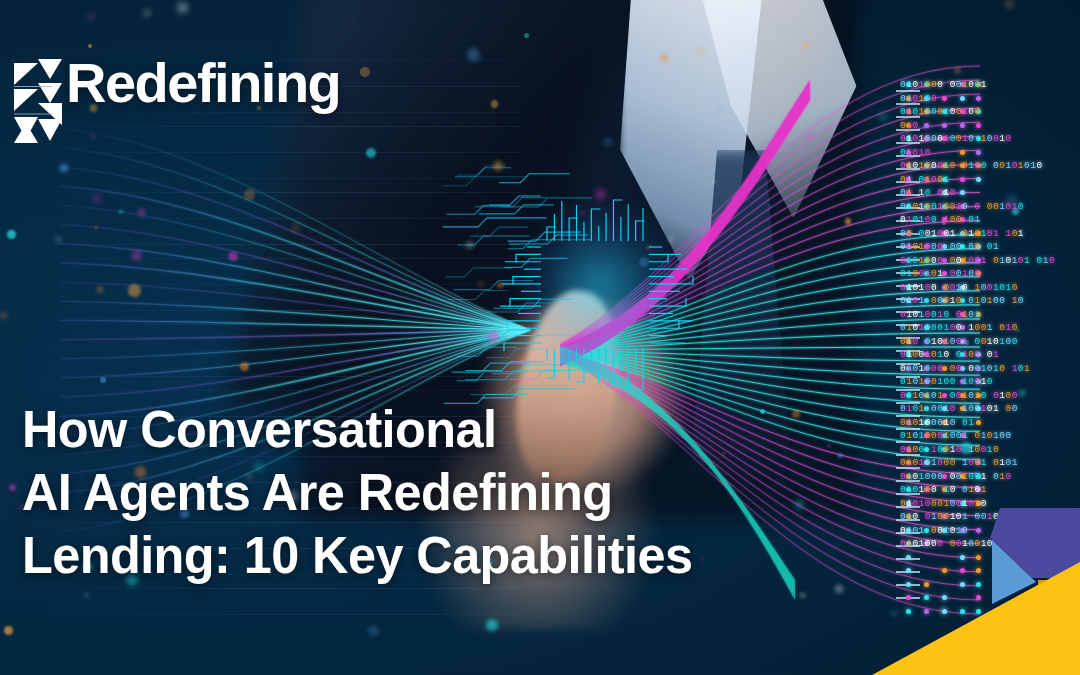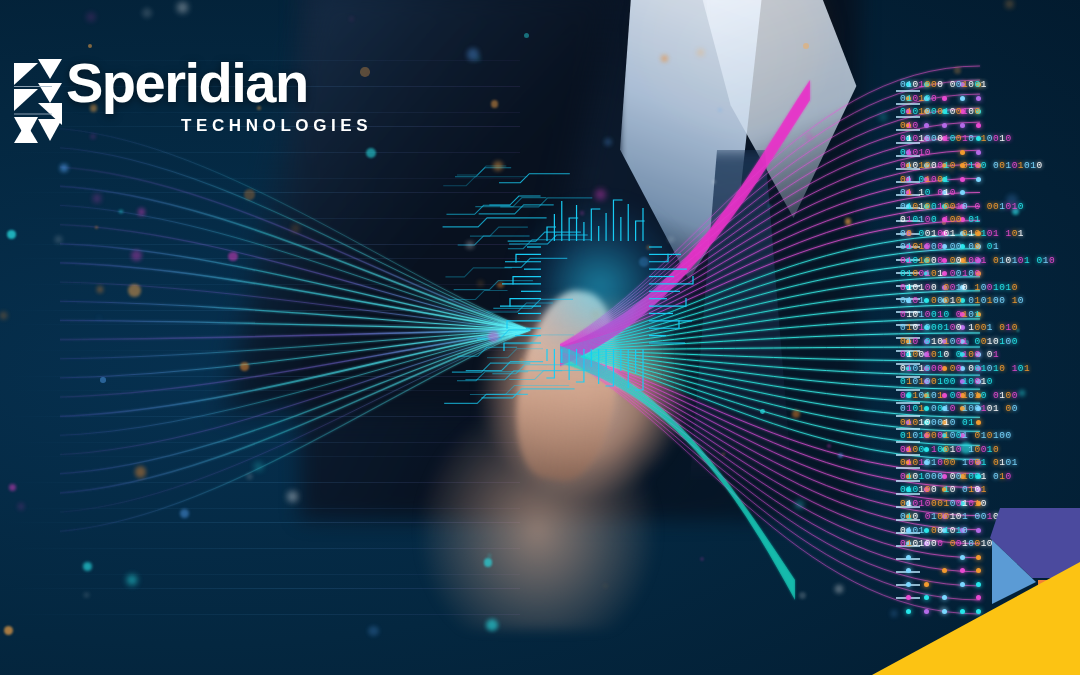--- a/index.html
+++ b/index.html
@@ -774,24 +774,28 @@
         <polygon points="26,46 50,46 50,68"></polygon>
         <polygon points="2,60 26,60 14,82"></polygon>
         <polygon points="26,62 50,62 38,84"></polygon>
         <polygon points="2,86 26,86 14,66"></polygon>
       </g>
       <g stroke="#9fb3c4" stroke-width="1" opacity=".85">
         <line x1="2" y1="29.5" x2="40" y2="29.5"></line>
         <line x1="2" y1="57" x2="40" y2="57"></line>
       </g>
     </svg>
-    <div class="logo-word">Speridian</div>
-    <div class="logo-sub">TECHNOLOGIES</div>
+    <div class="logo-word">Redefining</div>
   </div>
 
+  <div class="headline">
+    <span class="ln">How Conversational</span>
+    <span class="ln">AI Agents Are Redefining</span>
+    <span class="ln">Lending: 10 Key Capabilities</span>
+  </div>
 
   <svg class="corner" viewBox="0 0 230 175" preserveAspectRatio="none">
     <polygon points="150,8 230,8 230,78 182,78 140,38" fill="#4b4a9e"></polygon>
     <polygon points="142,40 186,82 142,104 142,40" fill="#5b9bd5"></polygon>
     <polygon points="188,80 230,80 230,122 188,122" fill="#ef8036"></polygon>
     <polygon points="230,62 230,175 22,175" fill="#fcc313"></polygon>
   </svg>
 
 </div>
 

